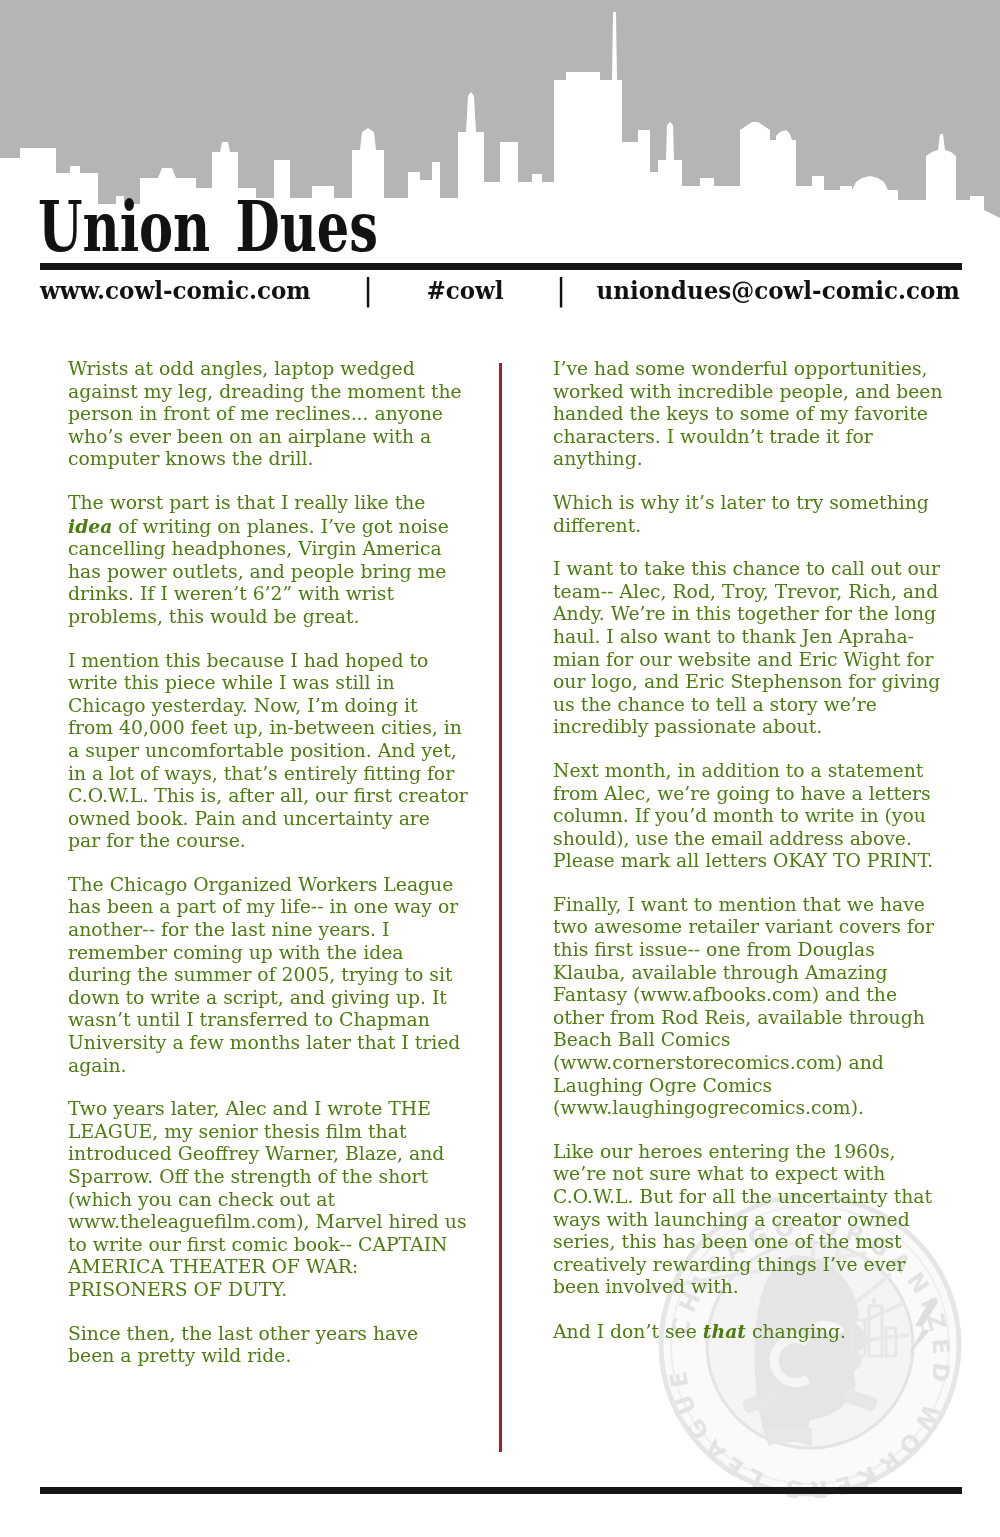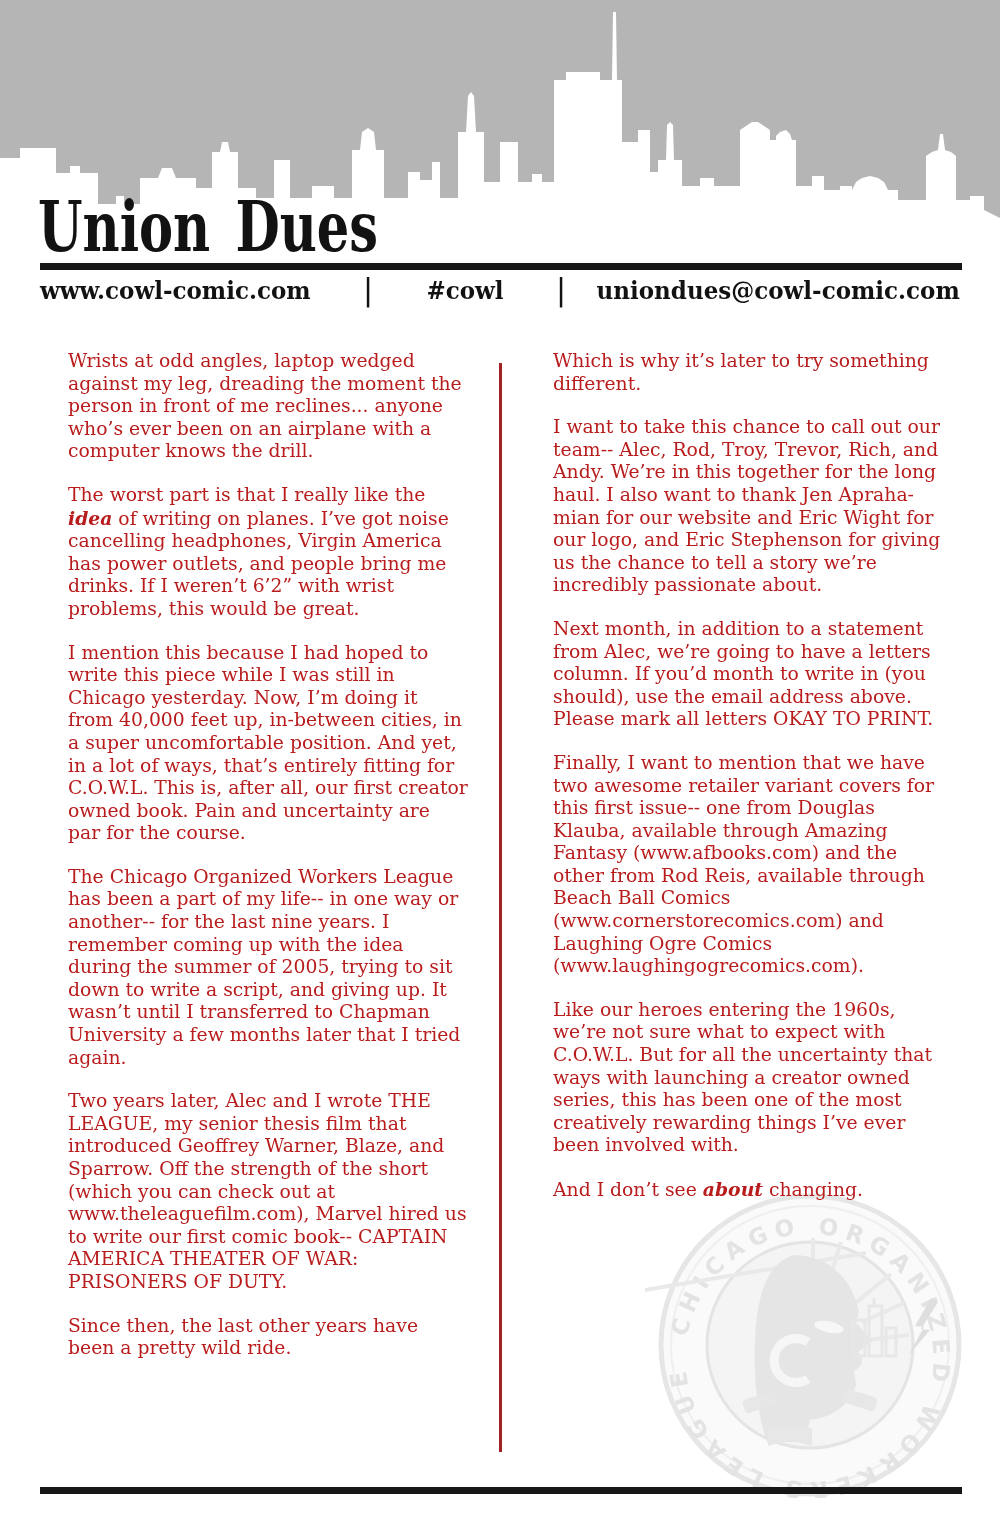--- a/index.html
+++ b/index.html
@@ -45,24 +45,24 @@
   #contact-email{right:40px;transform-origin:right top;}
   .contact-sep{
     position:absolute;top:272px;
     font-size:30px;font-weight:400;color:#121212;
     font-family:"DejaVu Sans", sans-serif;
   }
   #sep-1{left:363px;}
   #sep-2{left:556px;}
   
   .col{
-    position:absolute;top:350px;width:400px;
+    position:absolute;top:358px;width:400px;
     font-family:"DejaVu Serif", serif;
     font-size:18.8px;line-height:22.6px;
-    color:#b91c1c;
+    color:#4d7c0f;
     z-index:2;
   }
   #col-left{left:68px;}
   #col-right{left:553px;}
   .col p{margin:0 0 21px 0;}
   .col .em{font-weight:700;font-style:italic;text-align:center;}
   #divider{
     position:absolute;left:499px;top:363px;width:3px;height:1089px;
     background:#a12226;
     z-index:1;
@@ -168,22 +168,23 @@
 
   <div id="col-left" class="col">
       <p>Wrists at odd angles, laptop wedged against my leg, dreading the moment the person in front of me reclines... anyone who’s ever been on an airplane with a computer knows the drill.</p>
       <p>The worst part is that I really like the <span class="em">idea</span> of writing on planes. I’ve got noise cancelling headphones, Virgin America has power outlets, and people bring me drinks. If I weren’t 6’2” with wrist problems, this would be great.</p>
       <p>I mention this because I had hoped to write this piece while I was still in Chicago yesterday. Now, I’m doing it from 40,000 feet up, in-between cities, in a super uncomfortable position. And yet, in a lot of ways, that’s entirely fitting for C.O.W.L. This is, after all, our first creator owned book. Pain and uncertainty are par for the course.</p>
       <p>The Chicago Organized Workers League has been a part of my life-- in one way or another-- for the last nine years. I remember coming up with the idea during the summer of 2005, trying to sit down to write a script, and giving up. It wasn’t until I transferred to Chapman University a few months later that I tried again.</p>
       <p>Two years later, Alec and I wrote THE LEAGUE, my senior thesis film that introduced Geoffrey Warner, Blaze, and Sparrow. Off the strength of the short (which you can check out at www.theleaguefilm.com), Marvel hired us to write our first comic book-- CAPTAIN AMERICA THEATER OF WAR: PRISONERS OF DUTY.</p>
       <p>Since then, the last other years have been a pretty wild ride.</p>
     </div>
   <div id="col-right" class="col">
+      <p>I’ve had some wonderful opportunities, worked with incredible people, and been handed the keys to some of my favorite characters. I wouldn’t trade it for anything.</p>
       <p>Which is why it’s later to try something different.</p>
       <p>I want to take this chance to call out our team-- Alec, Rod, Troy, Trevor, Rich, and Andy. We’re in this together for the long haul. I also want to thank Jen Apraha­mian for our website and Eric Wight for our logo, and Eric Stephenson for giving us the chance to tell a story we’re incredibly passionate about.</p>
       <p>Next month, in addition to a statement from Alec, we’re going to have a letters column. If you’d month to write in (you should), use the email address above. Please mark all letters OKAY TO PRINT.</p>
       <p>Finally, I want to mention that we have two awesome retailer variant covers for this first issue-- one from Douglas Klauba, available through Amazing Fantasy (www.afbooks.com) and the other from Rod Reis, available through Beach Ball Comics (www.cornerstorecomics.com) and Laughing Ogre Comics (www.laughingogrecomics.com).</p>
       <p>Like our heroes entering the 1960s, we’re not sure what to expect with C.O.W.L. But for all the uncertainty that ways with launching a creator owned series, this has been one of the most creatively rewarding things I’ve ever been involved with.</p>
-      <p>And I don’t see <span class="em">about</span> changing.</p>
+      <p>And I don’t see <span class="em">that</span> changing.</p>
     </div>
 
   <div id="rule-bottom" class="rule"></div>
 </div>
 
 </body></html>

